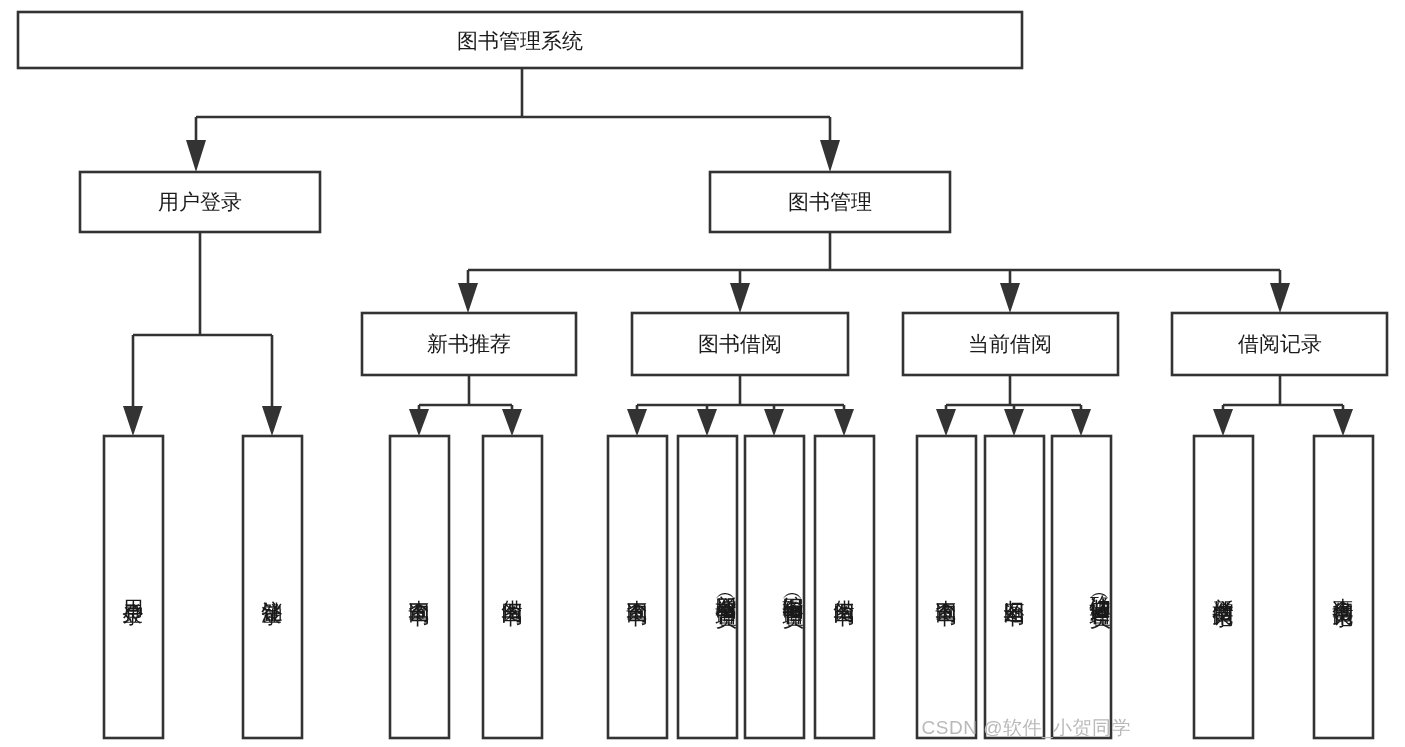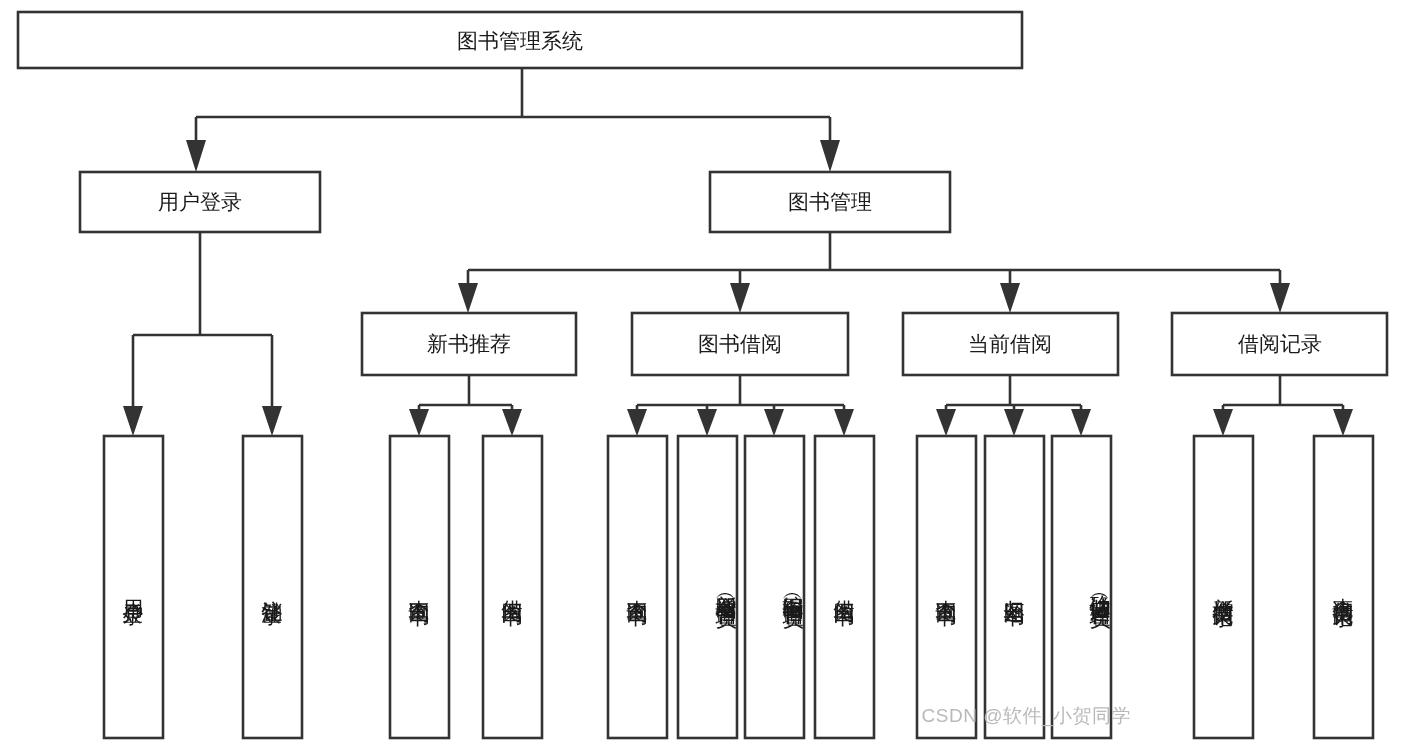--- a/index.html
+++ b/index.html
@@ -58,21 +58,21 @@
     color: #1a1a1a;
     letter-spacing: 2px;
     line-height: 1;
     white-space: nowrap;
     text-align: center;
     pointer-events: none;
   }
   .watermark {
     position: absolute;
     right: 8px;
-    bottom: 18px;
+    bottom: 6px;
     font-family: "Liberation Sans", "DejaVu Sans", sans-serif;
     font-size: 19px;
     color: #b9b9b9;
     white-space: nowrap;
     letter-spacing: 0.5px;
   }
 </style>
 </head>
 <body>
 

